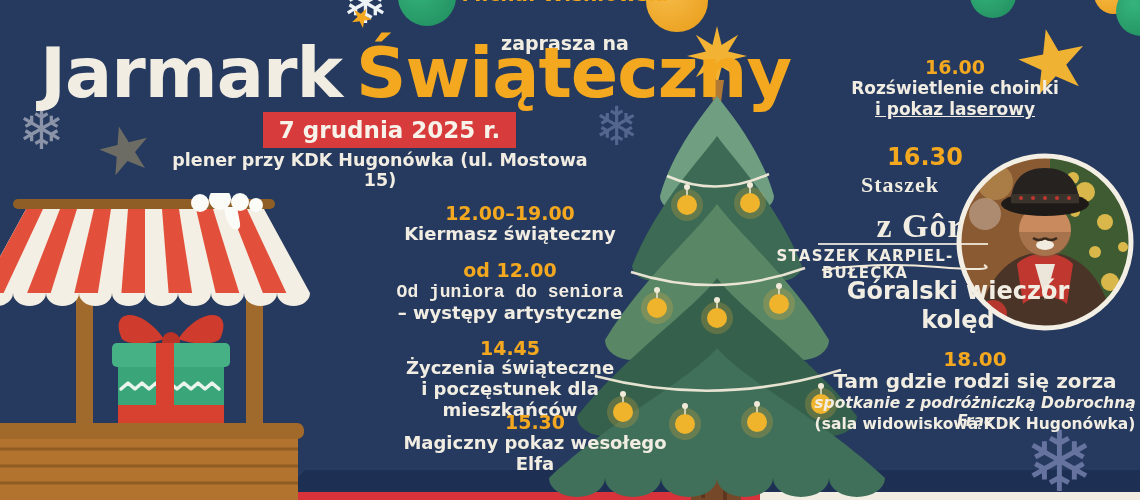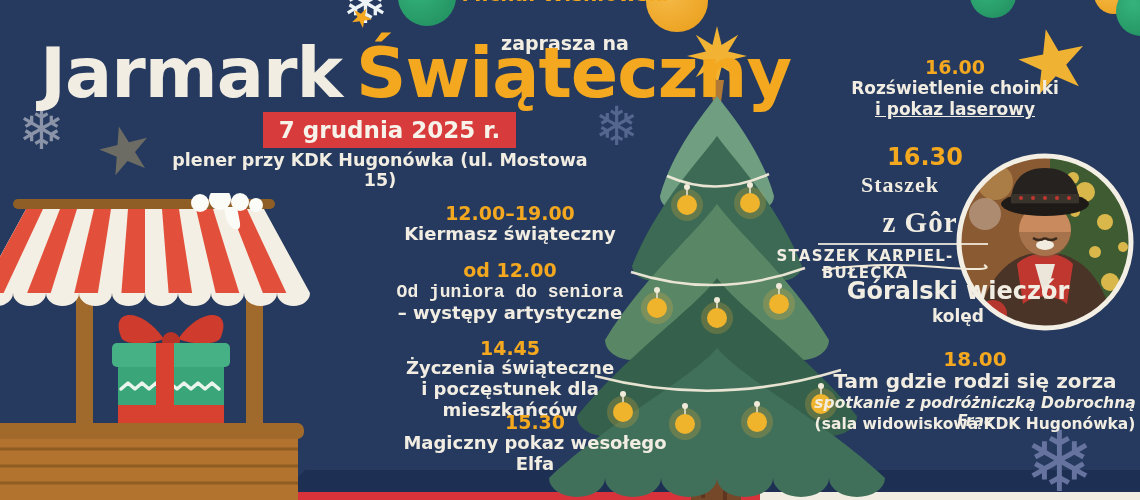--- a/index.html
+++ b/index.html
@@ -237,26 +237,26 @@
 <div class="t orange" style="left:390px;top:412px;width:290px;font-size:19px;">15.30</div>
 <div class="t" style="left:390px;top:433px;width:290px;font-size:18px;">Magiczny pokaz wesołego Elfa</div>
 
 <div class="t orange" style="left:805px;top:57px;width:300px;font-size:19px;">16.00</div>
 <div class="t" style="left:805px;top:79px;width:300px;font-size:17px;">Rozświetlenie choinki</div>
 <div class="t" style="left:805px;top:100px;width:300px;font-size:17px;text-decoration:underline;">i pokaz laserowy</div>
 
 <div class="t orange" style="left:805px;top:144px;width:240px;font-size:24px;">16.30</div>
 
 <div class="t serif" style="left:820px;top:172px;width:160px;font-size:22px;letter-spacing:1px;">Staszek</div>
-<div class="t serif" style="left:840px;top:206px;width:160px;font-size:29px;letter-spacing:1px;">z Gôr</div>
+<div class="t serif" style="left:840px;top:206px;width:160px;font-size:34px;letter-spacing:1px;">z Gôr</div>
 <div style="position:absolute;left:818px;top:243px;width:170px;height:2px;background:rgba(244,239,226,0.85);"></div>
 <div class="t" style="left:772px;top:248px;width:186px;font-size:15px;letter-spacing:1.2px;">STASZEK KARPIEL-BUŁECKA</div>
 <svg style="left:818px;top:260px;" width="170" height="14" viewBox="0 0 170 14">
   <path d="M4,10 Q60,2 120,7 T166,5" stroke="#f1ead9" stroke-width="2" fill="none"></path>
 </svg>
 
 <div class="t" style="left:808px;top:278px;width:300px;font-size:24px;">Góralski wieczór</div>
-<div class="t" style="left:808px;top:307px;width:300px;font-size:17px;">kolęd</div>
+<div class="t" style="left:808px;top:307px;width:300px;font-size:24px;">kolęd</div>
 
 <div class="t orange" style="left:825px;top:348px;width:300px;font-size:20px;">18.00</div>
 <div class="t" style="left:825px;top:370px;width:300px;font-size:20px;">Tam gdzie rodzi się zorza</div>
 <div class="t" style="left:810px;top:395px;width:330px;font-size:15.5px;font-style:italic;">spotkanie z podróżniczką Dobrochną Frąc</div>
 <div class="t" style="left:810px;top:416px;width:330px;font-size:15.5px;">(sala widowiskowa KDK Hugonówka)</div>
 
 </body></html>

